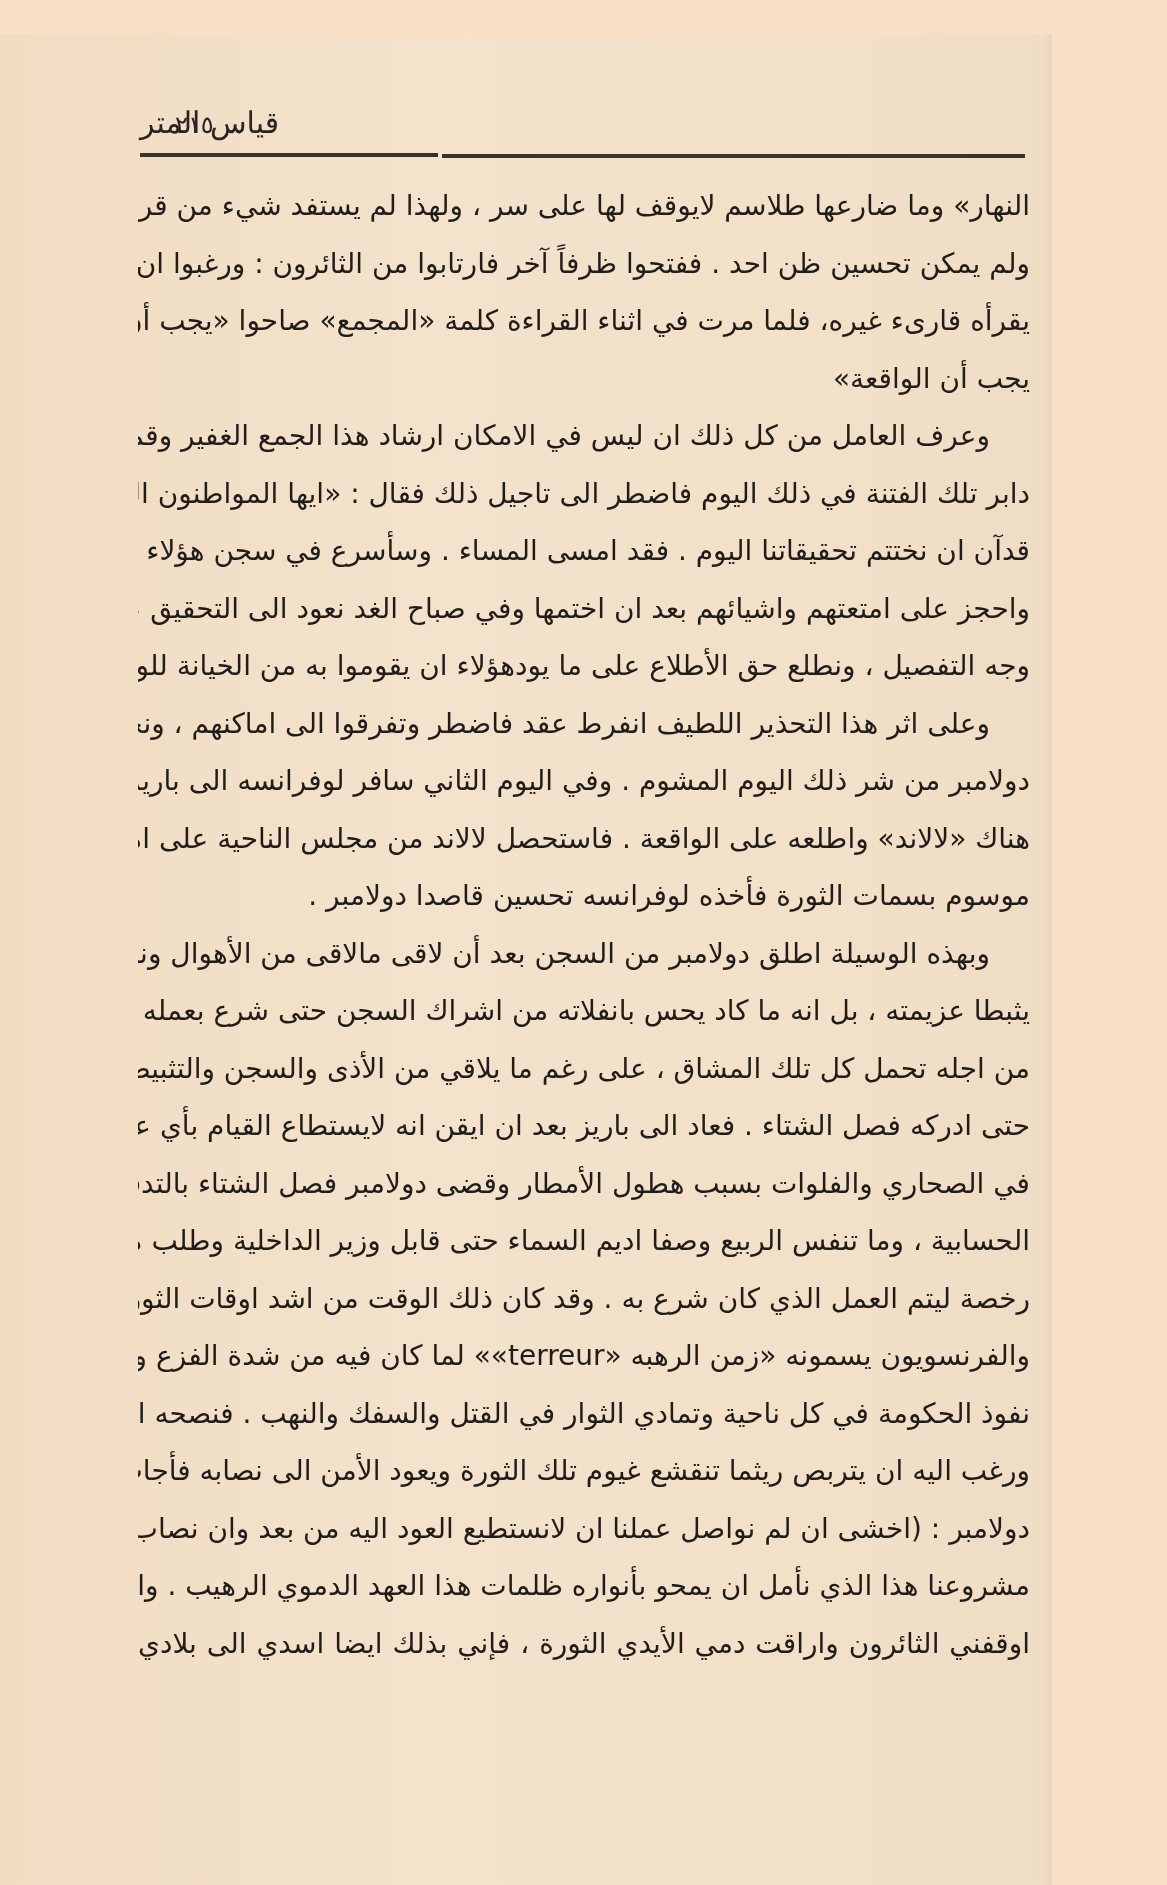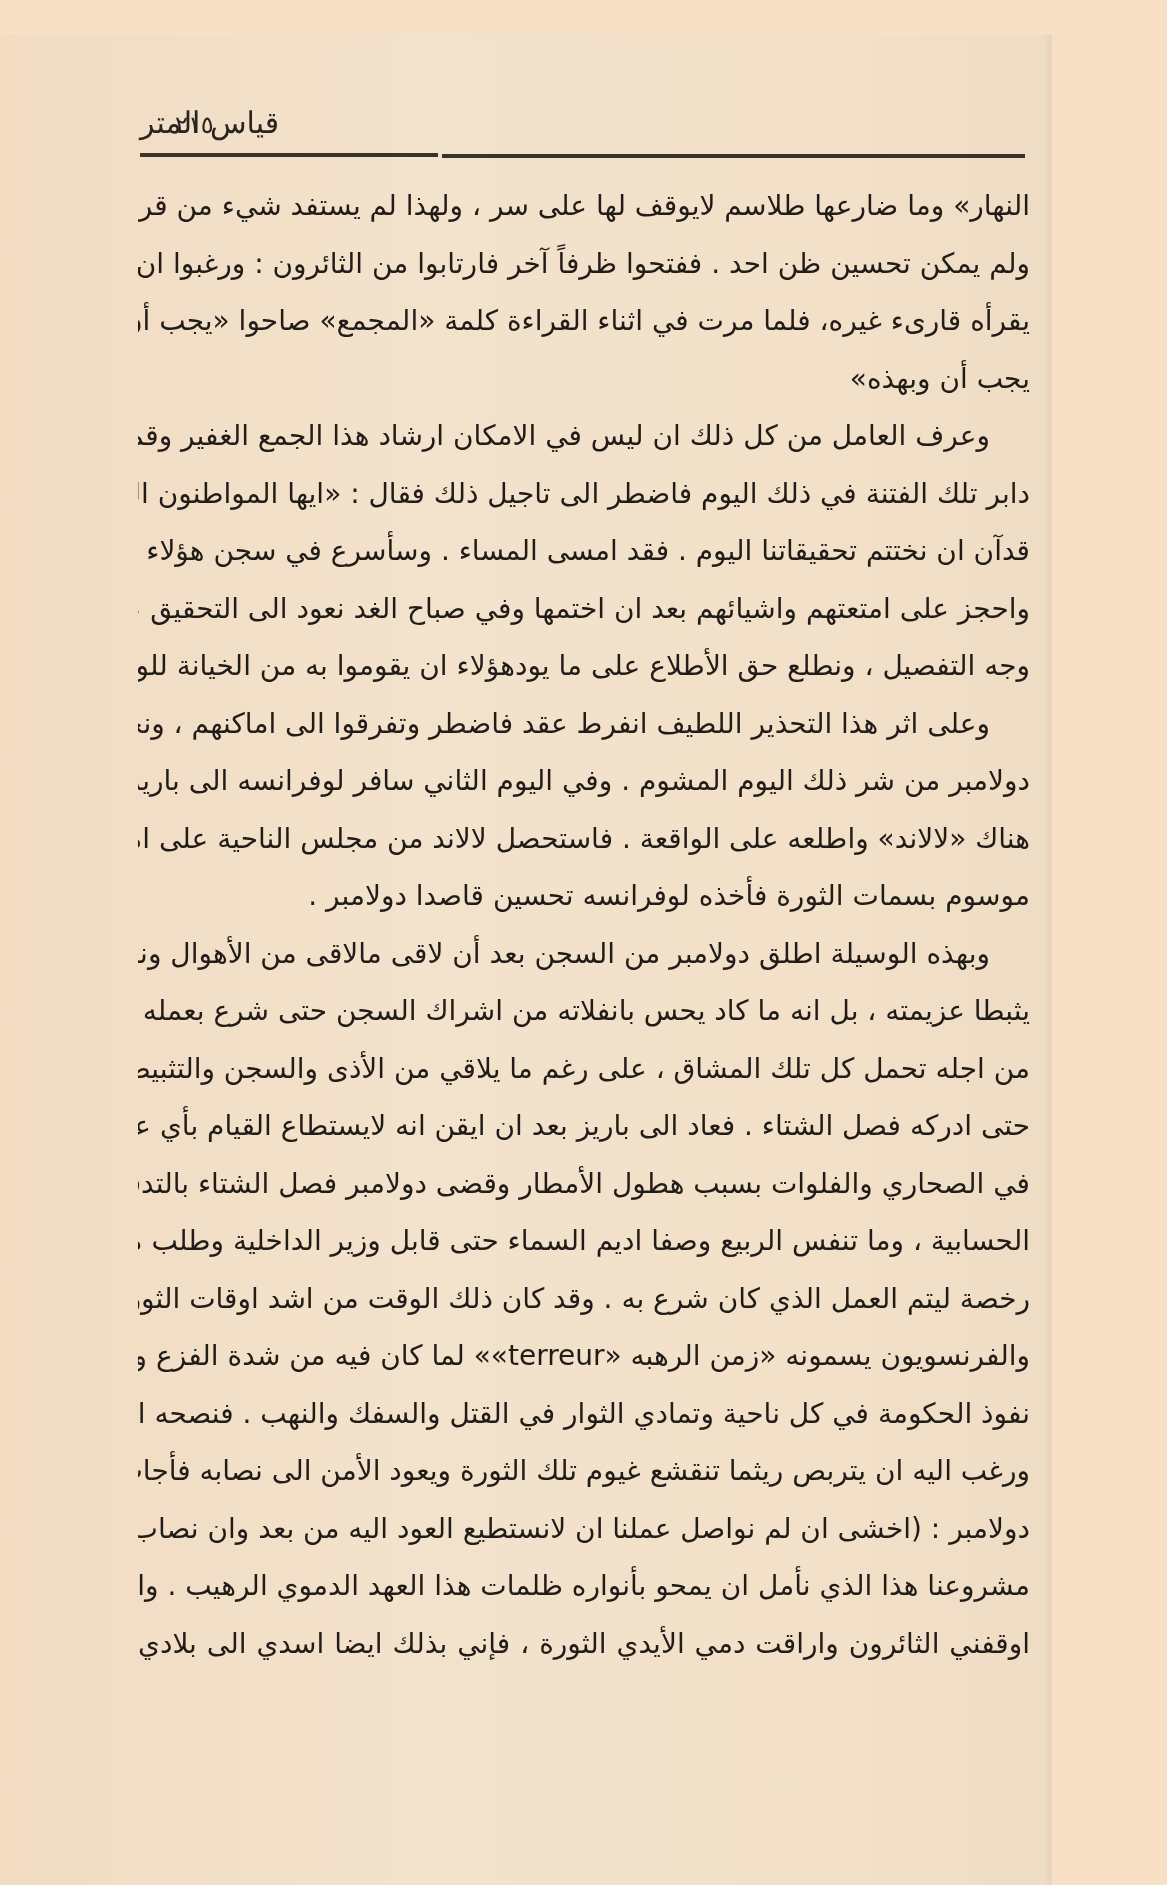--- a/index.html
+++ b/index.html
@@ -108,21 +108,21 @@
     <div class="running-title">قياس المتر</div>
     <div class="page-number">٢١٥</div>
   </div>
   <div class="rule left"></div>
   <div class="rule right"></div>
 
   <div class="body-text">
     <div class="line">النهار» وما ضارعها طلاسم لايوقف لها على سر ، ولهذا لم يستفد شيء من قراءة ذلك</div>
     <div class="line">ولم يمكن تحسين ظن احد . ففتحوا ظرفاً آخر فارتابوا من الثائرون : ورغبوا ان</div>
     <div class="line">يقرأه قارىء غيره، فلما مرت في اثناء القراءة كلمة «المجمع» صاحوا «يجب أن يصلبوا</div>
-    <div class="line short">يجب أن وبهذه»</div>
+    <div class="line short">يجب أن الواقعة»</div>
     <div class="line indent">وعرف العامل من كل ذلك ان ليس في الامكان ارشاد هذا الجمع الغفير وقمع</div>
     <div class="line">دابر تلك الفتنة في ذلك اليوم فاضطر الى تاجيل ذلك فقال : «ايها المواطنون الكرام !</div>
     <div class="line">قدآن ان نختتم تحقيقاتنا اليوم . فقد امسى المساء . وسأسرع في سجن هؤلاء الخونة</div>
     <div class="line">واحجز على امتعتهم واشيائهم بعد ان اختمها وفي صباح الغد نعود الى التحقيق على</div>
     <div class="line">وجه التفصيل ، ونطلع حق الأطلاع على ما يودهؤلاء ان يقوموا به من الخيانة للوطن»</div>
     <div class="line indent">وعلى اثر هذا التحذير اللطيف انفرط عقد فاضطر وتفرقوا الى اماكنهم ، ونجا</div>
     <div class="line">دولامبر من شر ذلك اليوم المشوم . وفي اليوم الثاني سافر لوفرانسه الى باريز وقابل</div>
     <div class="line">هناك «لالاند» واطلعه على الواقعة . فاستحصل لالاند من مجلس الناحية على امر</div>
     <div class="line short">موسوم بسمات الثورة فأخذه لوفرانسه تحسين قاصدا دولامبر .</div>
     <div class="line indent">وبهذه الوسيلة اطلق دولامبر من السجن بعد أن لاقى مالاقى من الأهوال ونجا بحشاشة</div>

